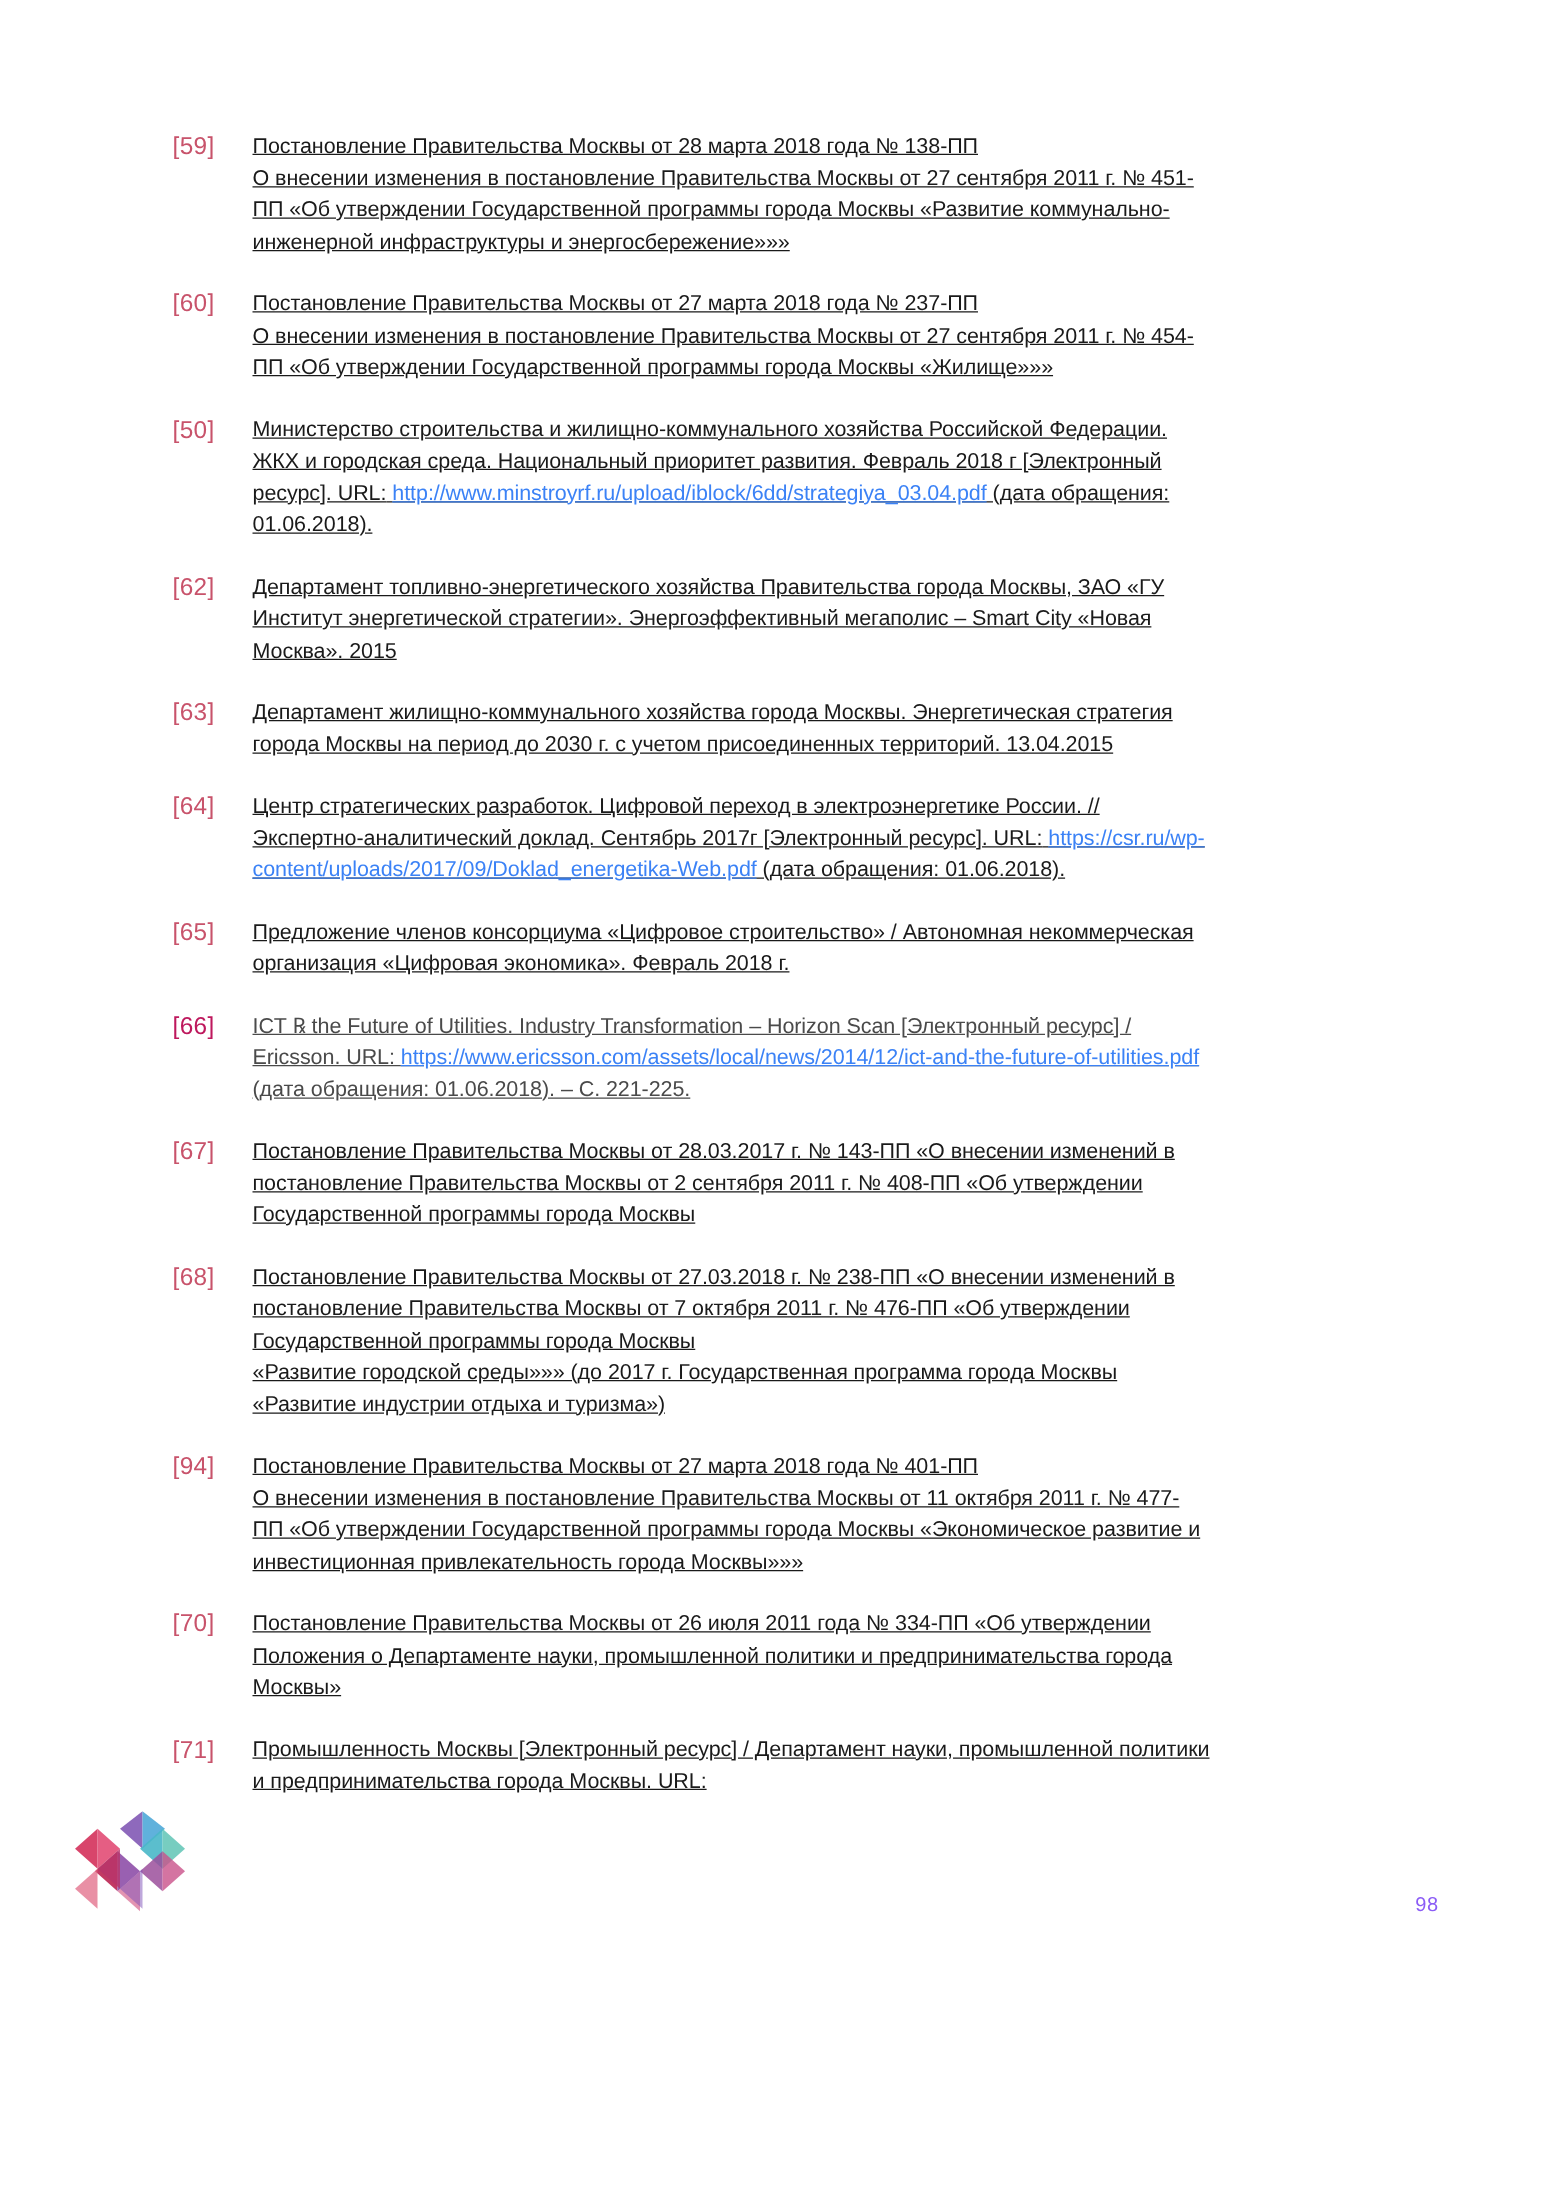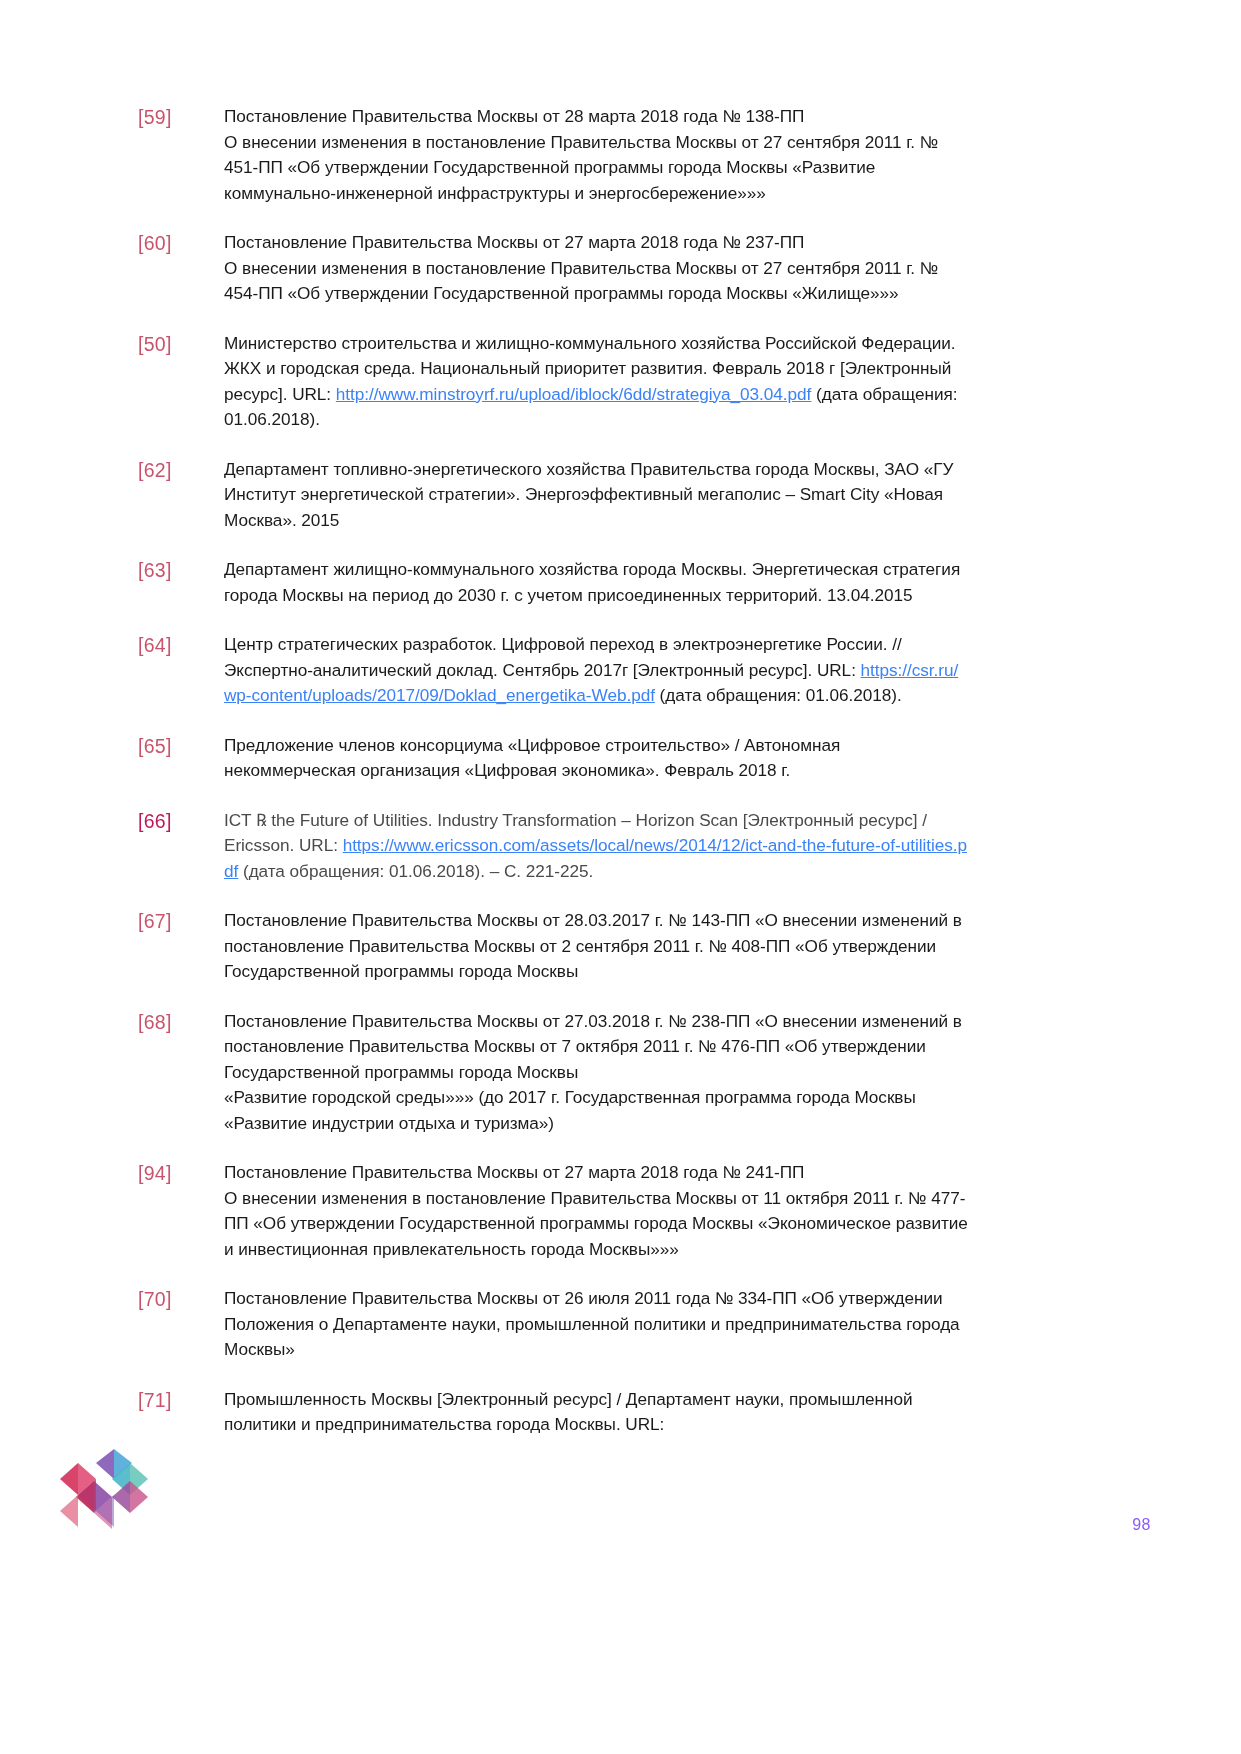--- a/index.html
+++ b/index.html
@@ -26,39 +26,39 @@
     position: absolute;
     left: 138px;
     top: 104px;
     width: 830px;
   }
 
   .ref {
     display: flex;
     align-items: flex-start;
     margin-bottom: 24px;
-    gap: 22px;
   }
 
   .ref-num {
     flex: 0 0 64px;
     color: #c8536b;
     font-size: 19.5px;
     line-height: 25.5px;
     letter-spacing: 0.3px;
     padding-top: 1px;
     white-space: nowrap;
   }
 
   .ref-body {
     flex: 1 1 auto;
     font-size: 17.2px;
     line-height: 25.5px;
     color: #1a1a1a;
     letter-spacing: -0.05px;
+    text-decoration: underline;
   }
 
   .ref-body p {
     margin: 0;
   }
 
   a.link {
     color: #3b82f6;
     text-decoration: underline;
     word-break: break-all;
@@ -154,21 +154,21 @@
       <div class="ref">
         <div class="ref-num">[68]</div>
         <div class="ref-body">
           <p>Постановление Правительства Москвы от 27.03.2018 г. № 238-ПП «О внесении изменений в постановление Правительства Москвы от 7 октября 2011 г. № 476-ПП «Об утверждении Государственной программы города Москвы</p>
           <p>«Развитие городской среды»»» (до 2017 г. Государственная программа города Москвы «Развитие индустрии отдыха и туризма»)</p>
         </div>
       </div>
       <div class="ref">
         <div class="ref-num">[94]</div>
         <div class="ref-body">
-          <p>Постановление Правительства Москвы от 27 марта 2018 года № 241-ПП</p>
+          <p>Постановление Правительства Москвы от 27 марта 2018 года № 401-ПП</p>
           <p>О внесении изменения в постановление Правительства Москвы от 11 октября 2011 г. № 477-ПП «Об утверждении Государственной программы города Москвы «Экономическое развитие и инвестиционная привлекательность города Москвы»»»</p>
         </div>
       </div>
       <div class="ref">
         <div class="ref-num">[70]</div>
         <div class="ref-body">
           <p>Постановление Правительства Москвы от 26 июля 2011 года № 334-ПП «Об утверждении Положения о Департаменте науки, промышленной политики и предпринимательства города Москвы»</p>
         </div>
       </div>
       <div class="ref">

